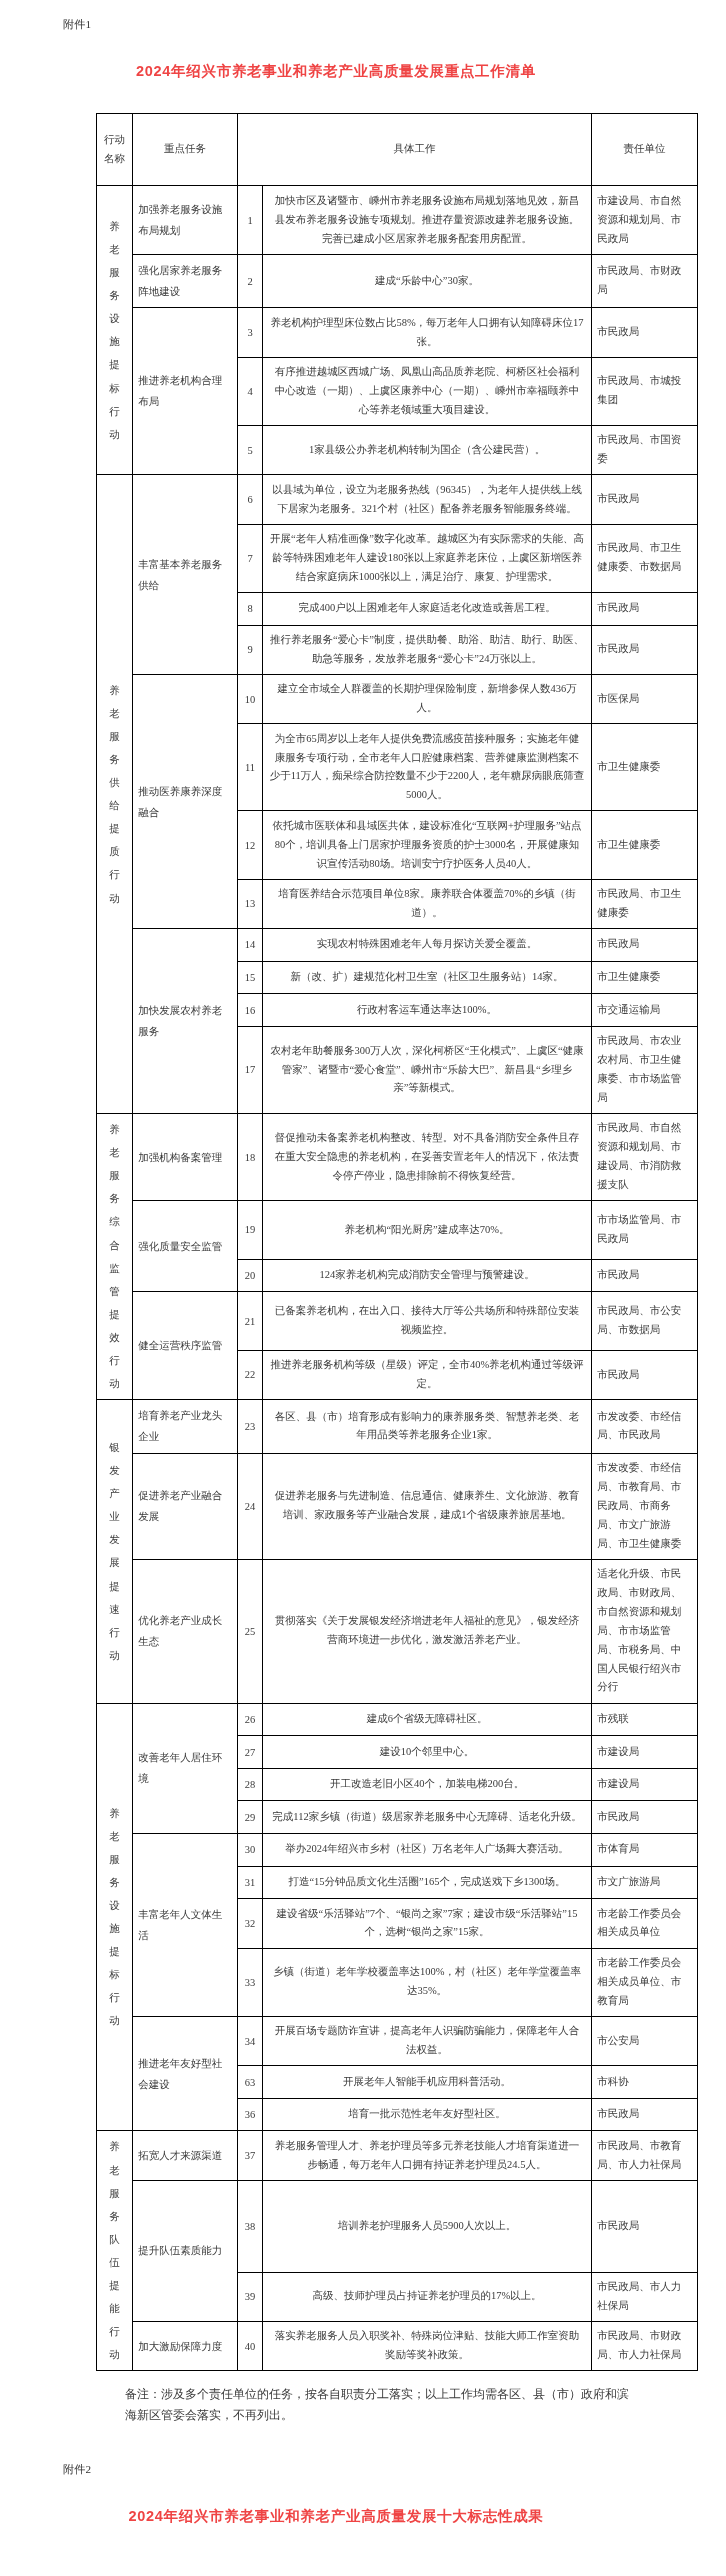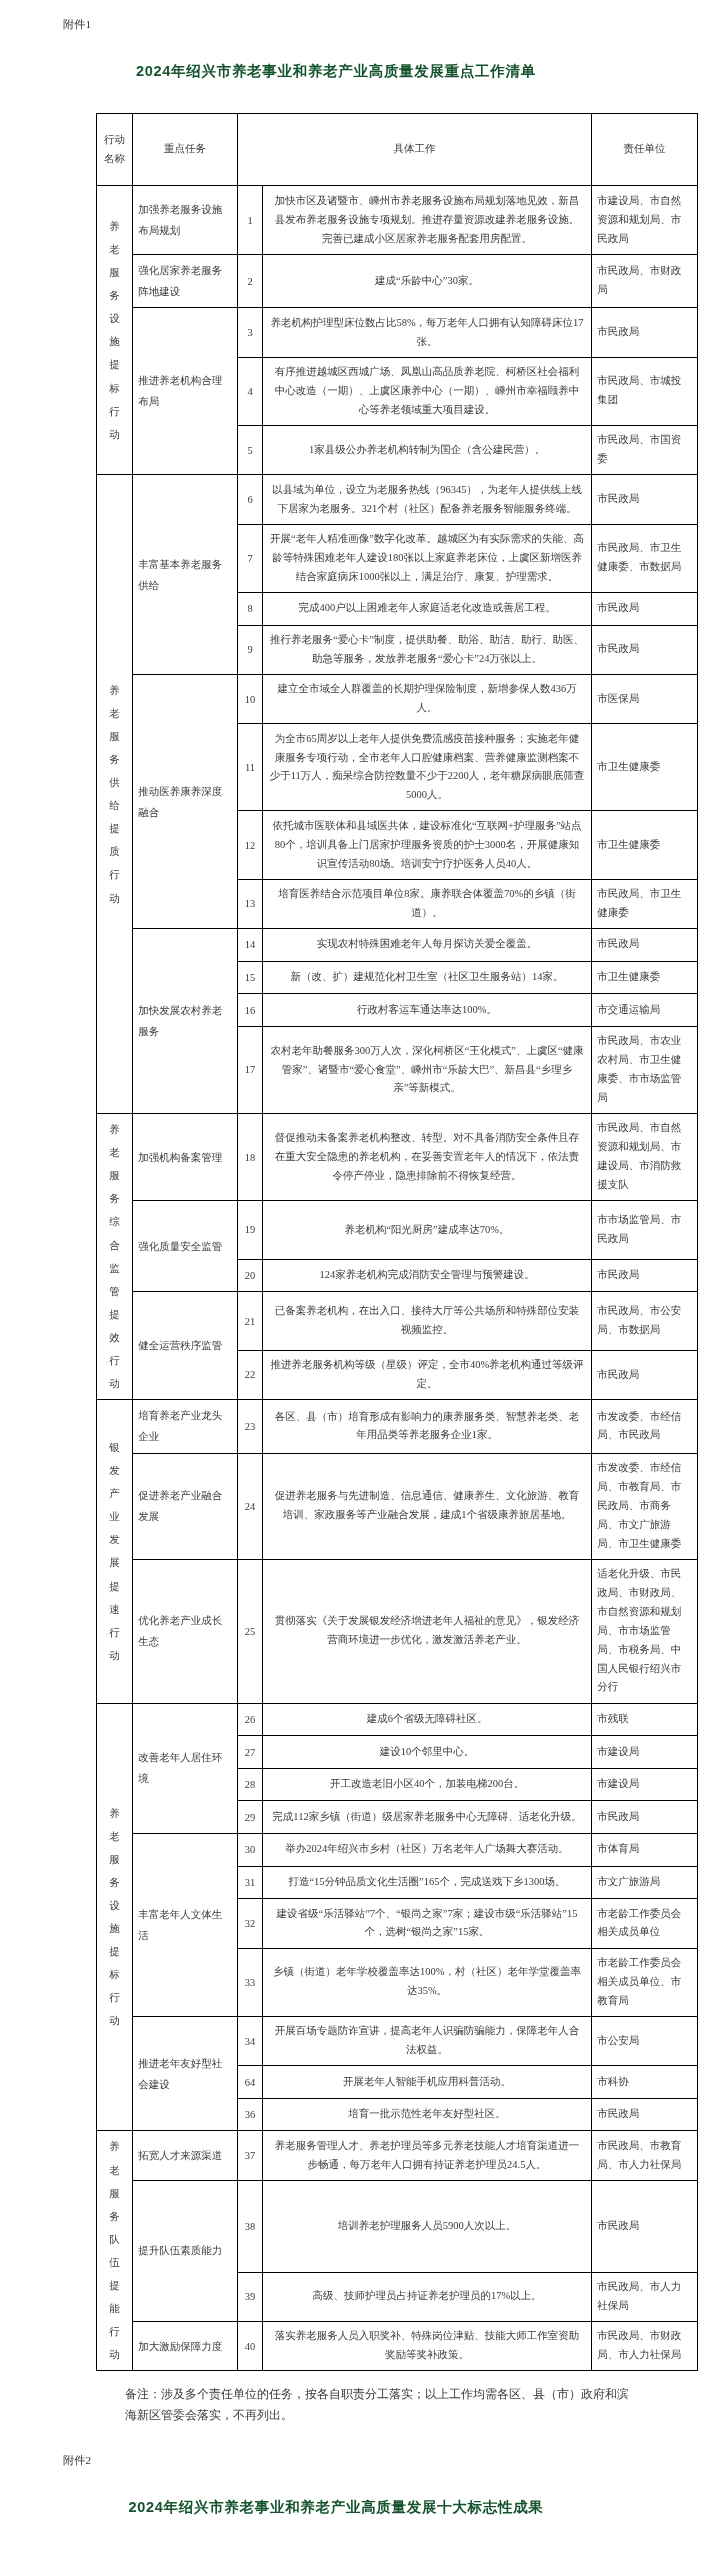--- a/index.html
+++ b/index.html
@@ -23,21 +23,21 @@
     font-size: 11.2px;
     line-height: 1.4;
     color: #333333;
   }
   .doc-title {
     margin: 29px 40px 0 40px;
     text-align: center;
     font-family: "Liberation Sans", "DejaVu Sans", sans-serif;
     font-weight: bold;
     font-size: 14.5px;
-    color: #14532d;
+    color: #ef4444;
     letter-spacing: 0.7px;
   }
   table.doc-table {
     border-collapse: collapse;
     table-layout: fixed;
     margin: 51px 0 0 96px;
     border: 1.3px solid #000000;
     background: #ffffff;
   }
   table.doc-table th,
@@ -82,21 +82,21 @@
   }
   table.t1 td.work { text-align: center; }
   table.t1 td.unit { text-align: left; padding: 5.3px 5.3px; }
   table.t1 tr.group-start td { border-top: 1.3px solid #000000; }
   .note {
     margin: 13px 40px 0 125px;
     font-size: 12px;
     line-height: 1.7;
     color: #3a3a3a;
   }
-  .section2 { margin-top: 28px; }
+  .section2 { margin-top: 37px; }
 </style>
 </head>
 <body>
 
 <div class="page">
 
   <div class="section1">
     <div class="att-label">附件1</div>
     <div class="doc-title">2024年绍兴市养老事业和养老产业高质量发展重点工作清单</div>
 
@@ -301,21 +301,21 @@
             <td class="work">乡镇（街道）老年学校覆盖率达100%，村（社区）老年学堂覆盖率达35%。</td>
             <td class="unit">市老龄工作委员会相关成员单位、市教育局</td>
           </tr>
           <tr>
             <td class="task" rowspan="3">推进老年友好型社会建设</td>
             <td class="num">34</td>
             <td class="work">开展百场专题防诈宣讲，提高老年人识骗防骗能力，保障老年人合法权益。</td>
             <td class="unit">市公安局</td>
           </tr>
           <tr>
-            <td class="num">64</td>
+            <td class="num">63</td>
             <td class="work">开展老年人智能手机应用科普活动。</td>
             <td class="unit">市科协</td>
           </tr>
           <tr>
             <td class="num">36</td>
             <td class="work">培育一批示范性老年友好型社区。</td>
             <td class="unit">市民政局</td>
           </tr>
           <tr class="group-start">
             <td class="action" rowspan="4"><span class="vert">养老服务队伍提能行动</span></td>

